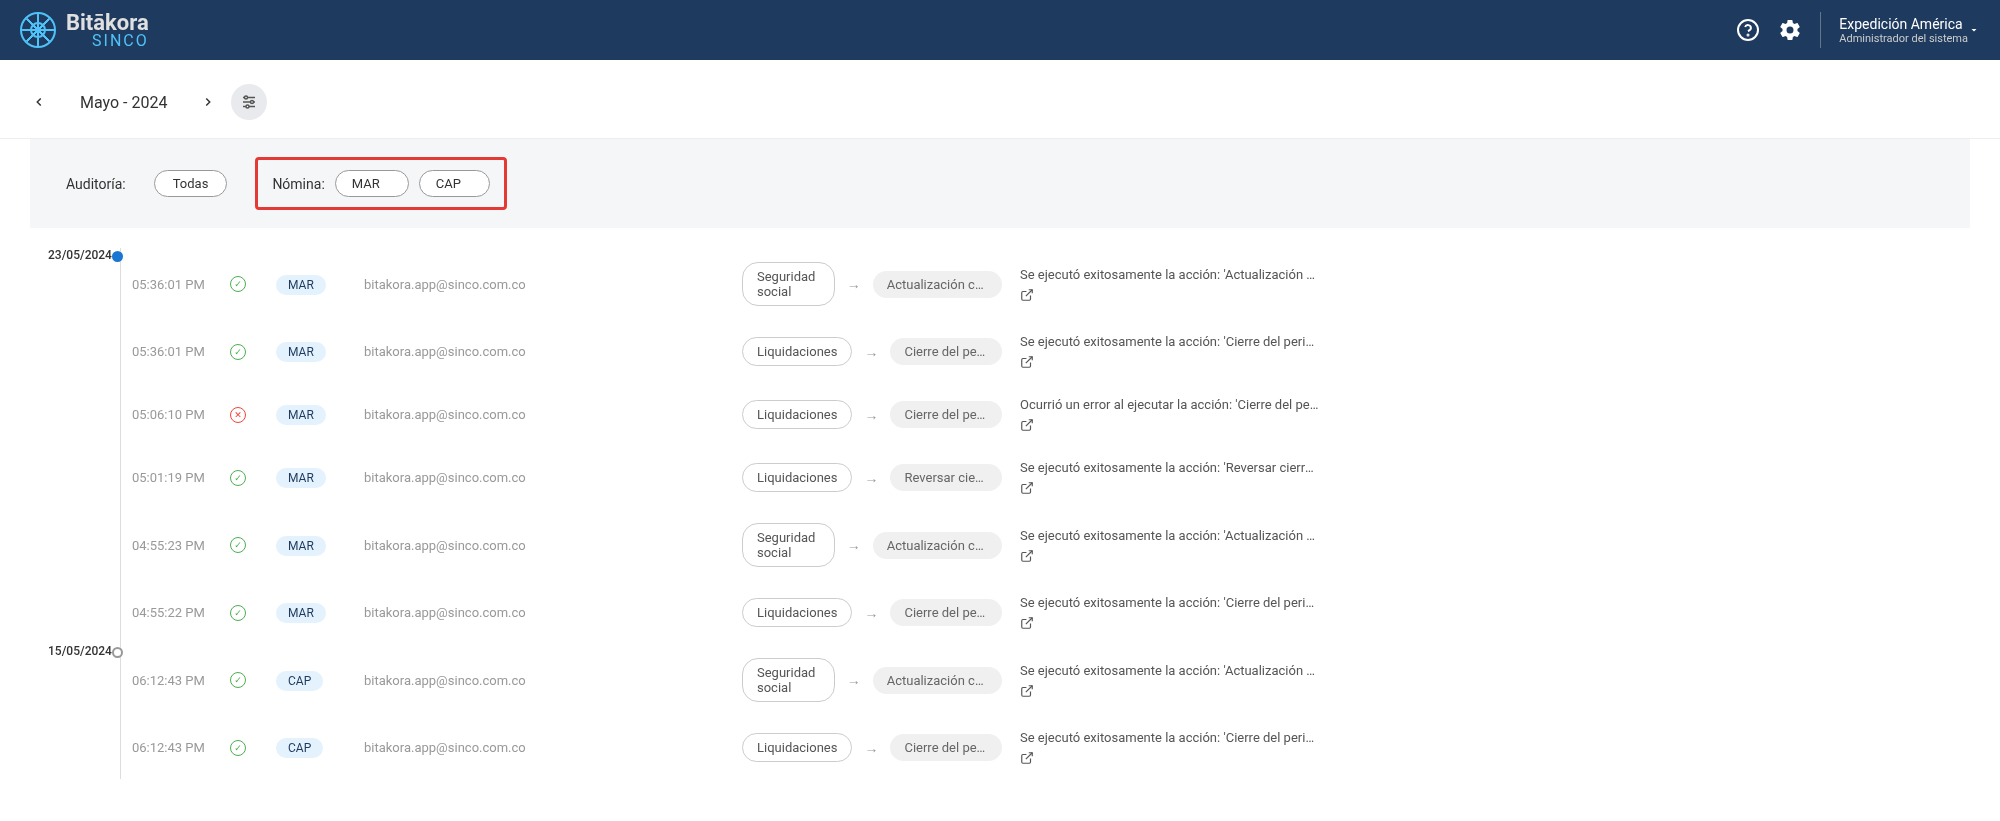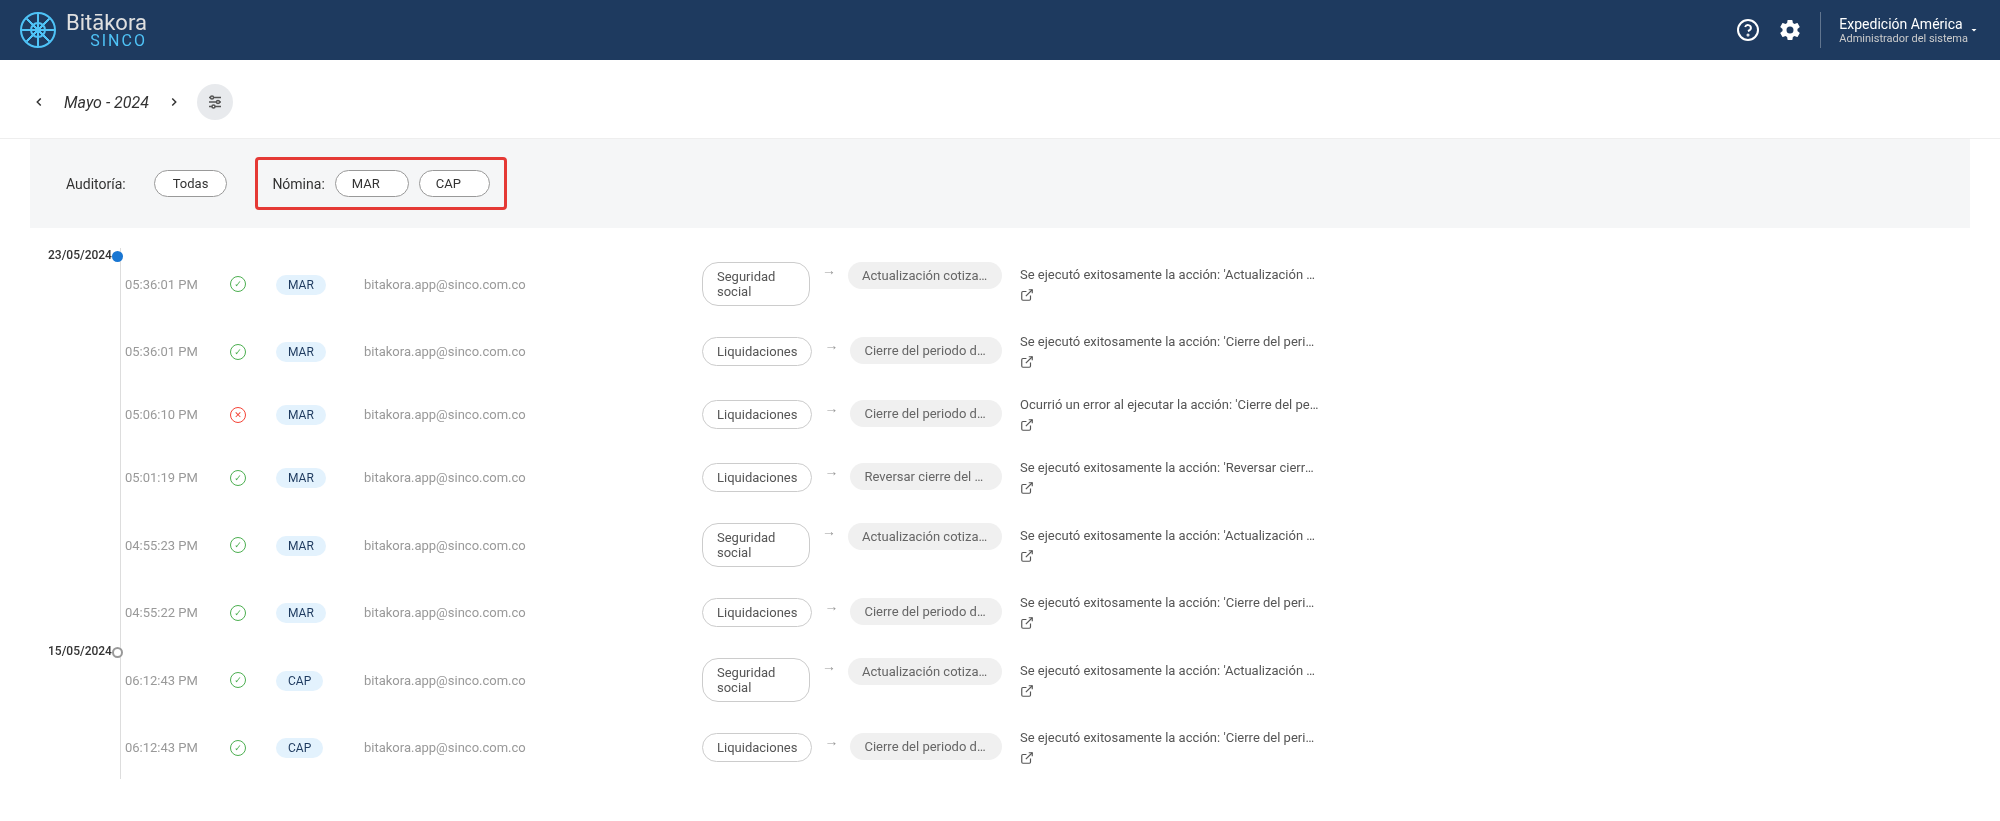--- a/index.html
+++ b/index.html
@@ -51,21 +51,21 @@
       height: 100%;
       background: 
         linear-gradient(0deg, transparent 48%, #4fc3f7 48%, #4fc3f7 52%, transparent 52%),
         linear-gradient(90deg, transparent 48%, #4fc3f7 48%, #4fc3f7 52%, transparent 52%),
         linear-gradient(45deg, transparent 48%, #4fc3f7 48%, #4fc3f7 52%, transparent 52%),
         linear-gradient(-45deg, transparent 48%, #4fc3f7 48%, #4fc3f7 52%, transparent 52%);
       border-radius: 50%;
     }
     .logo-text {
       font-size: 22px;
-      font-weight: 400;
+      font-weight: 700;
       color: #e0e0e0;
     }
     .logo-sub {
       font-size: 16px;
       color: #4fc3f7;
       letter-spacing: 2px;
       text-align: right;
       margin-top: -4px;
     }
     .header-right {
@@ -149,22 +149,21 @@
       margin-left: 8px;
     }
     .page-header-right {
       display: flex;
       align-items: center;
       gap: 16px;
     }
     .period-nav {
       display: flex;
       align-items: center;
-      gap: 18px;
-      font-style: italic;
+      gap: 34px;
     }
     .nav-arrow {
       cursor: pointer;
       color: #333;
       font-size: 14px;
     }
     .period-text {
       font-size: 16px;
       color: #333;
     }
@@ -255,21 +254,21 @@
     .entry {
       display: grid;
       grid-template-columns: 90px 28px 70px 320px 300px 400px;
       align-items: center;
       padding: 14px 0;
       gap: 18px;
     }
     .entry-time {
       font-size: 13px;
       color: #999;
-      padding-left: 3px;
+      padding-left: 10px;
     }
     .status-icon {
       width: 16px;
       height: 16px;
       border-radius: 50%;
       display: flex;
       align-items: center;
       justify-content: center;
       font-size: 9px;
     }
@@ -289,22 +288,23 @@
       font-size: 12px;
       display: inline-block;
       width: fit-content;
     }
     .entry-user {
       font-size: 13px;
       color: #999;
     }
     .entry-action {
       display: flex;
-      align-items: flex-start;
+      align-items: center;
       gap: 12px;
+      margin-left: 40px;
     }
     .action-pill {
       padding: 6px 14px;
       border: 1px solid #ccc;
       border-radius: 16px;
       font-size: 13px;
       color: #555;
       background: #fff;
     }
     .action-arrow {

